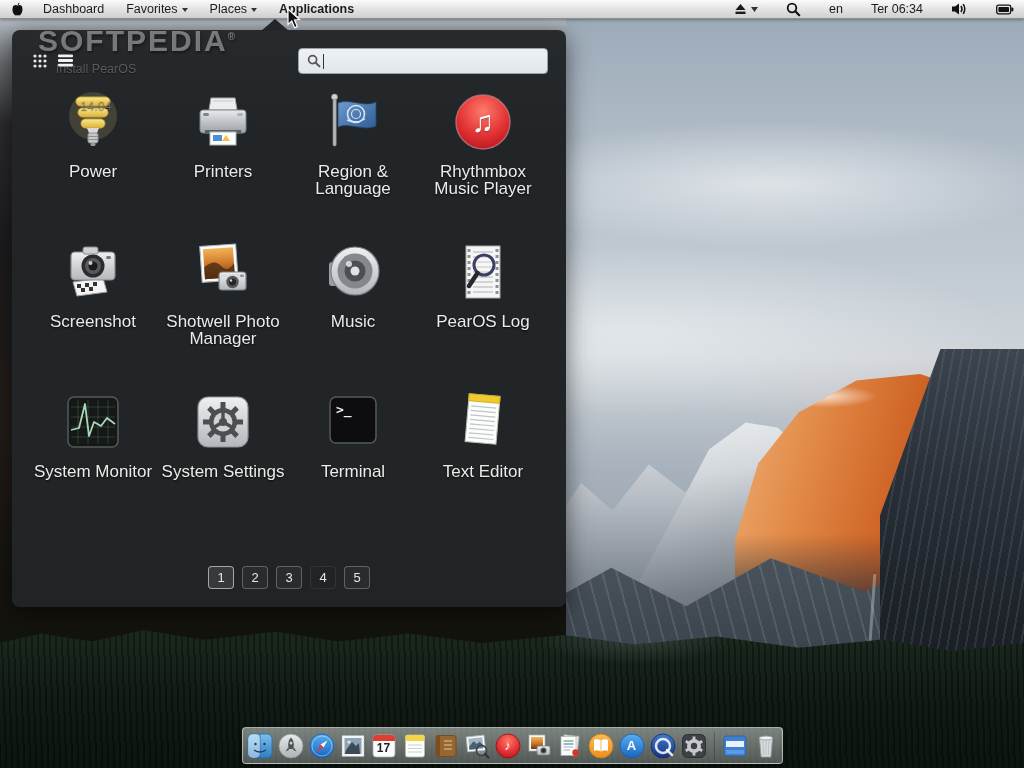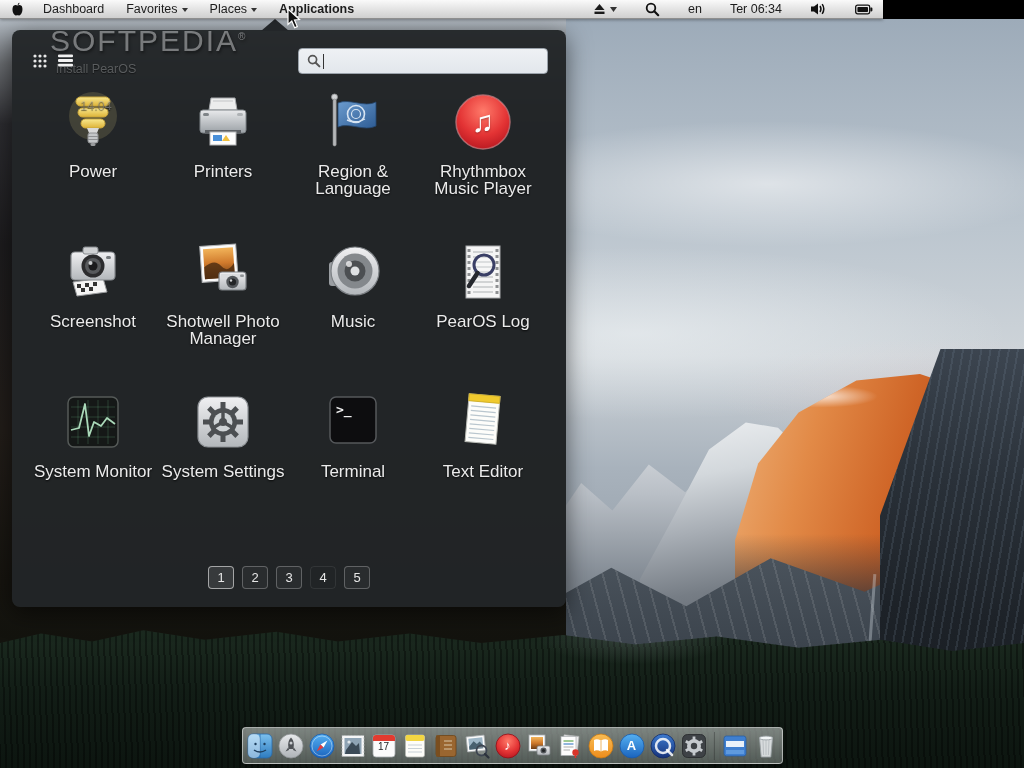--- a/index.html
+++ b/index.html
@@ -52,21 +52,21 @@
   }
   .wp-forest { left:0; top:608px; width:1024px; height:160px;
     background:
       radial-gradient(ellipse 140px 40px at 62% 6%, rgba(150,162,166,0.22), transparent 70%),
       repeating-linear-gradient(88deg, rgba(0,0,0,0.35) 0 2px, transparent 2px 6px),
       linear-gradient(180deg,#1c2b20 0%,#121d16 40%,#0b130e 100%);
     clip-path:polygon(0 10%,4% 4%,9% 9%,14% 2%,20% 8%,27% 3%,33% 9%,40% 4%,47% 10%,55% 5%,62% 11%,70% 6%,78% 13%,86% 8%,93% 15%,100% 10%,100% 100%,0 100%);
   }
 
   
-  #menubar { position:absolute; left:0; top:0; width:883px; height:19px; z-index:60;
+  #menubar { position:absolute; left:0; top:0; width:1024px; height:19px; z-index:60;
     background:linear-gradient(180deg,#fafafa 0%,#e6e6e6 45%,#cfcfcf 100%);
     border-bottom:1px solid #8e8e8e; box-shadow:0 1px 3px rgba(0,0,0,0.35);
     display:flex; align-items:center; font-size:12.5px; color:#1c1c1c; }
   .mb-left { display:flex; align-items:center; height:100%; }
   .mi { padding:0 11px; height:100%; display:flex; align-items:center; gap:4px; cursor:default; }
   .mi.bold { font-weight:bold; }
   .dd-arrow { width:0; height:0; border-left:3.5px solid transparent; border-right:3.5px solid transparent; border-top:4px solid #333; margin-top:1px; }
   .mb-right { margin-left:auto; display:flex; align-items:center; gap:28px; padding-right:10px; height:100%; }
   .mb-right .txt { color:#1c1c1c; }
   .apple { padding:0 8px 0 11px; display:flex; align-items:center; }
@@ -96,39 +96,39 @@
     text-shadow:0 1px 2px rgba(0,0,0,0.85); }
 
   .pagination { position:absolute; left:0; bottom:18px; width:100%; display:flex; justify-content:center; gap:8px; }
   .page-btn { min-width:26px; height:23px; border-radius:4px; border:1px solid rgba(255,255,255,0.26);
     background:rgba(255,255,255,0.04); color:#e6e6e6; font-size:13px; display:flex; align-items:center;
     justify-content:center; cursor:pointer; }
   .page-btn.active { border-color:rgba(255,255,255,0.55); background:rgba(255,255,255,0.10); }
   .page-btn.flat { border-color:rgba(255,255,255,0.08); background:transparent; }
 
   
-  #watermark { position:absolute; left:50px; top:24px; z-index:40; font-size:30px; font-weight:normal;
+  #watermark { position:absolute; left:38px; top:24px; z-index:40; font-size:30px; font-weight:bold;
     letter-spacing:2px; color:rgba(195,197,199,0.55); text-shadow:1px 2px 3px rgba(0,0,0,0.45); pointer-events:none;text-align:right; }
   #watermark sup { font-size:10px; }
   #desktop-icon-label { position:absolute; left:34px; top:62px; width:124px; z-index:30; text-align:center;
     font-size:12.5px; line-height:15px; color:rgba(178,180,182,0.40); text-shadow:0 1px 1px rgba(0,0,0,0.5); }
   #desktop-icon-label .l2 { margin-top:22px; }
   #cursor { position:absolute; left:287px; top:8px; z-index:100; pointer-events:none; }
 
   
   #dock { position:absolute; left:242px; bottom:4px; width:541px; height:37px; z-index:20;
     background:linear-gradient(180deg,rgba(216,222,219,0.55),rgba(168,177,173,0.45));
     border:1px solid rgba(255,255,255,0.5); border-radius:4px; box-shadow:0 2px 6px rgba(0,0,0,0.45);
     display:flex; align-items:center; justify-content:center; gap:3px; padding:3px 5px; }
   .dock-item { width:28px; height:28px; position:relative; cursor:pointer; flex:0 0 auto; }
   .dock-item svg { display:block; }
   .dock-letter { position:absolute; inset:0; display:flex; align-items:center; justify-content:center;
     color:#fff; font-weight:bold; font-size:13px; pointer-events:none; }
   .dock-sep { width:1px; height:28px; background:rgba(40,45,42,0.35); margin:0 3px; flex:0 0 auto; }
-  .cal-day { position:absolute; left:0; right:0; top:9px; text-align:center; font-size:10px; font-weight:normal;
+  .cal-day { position:absolute; left:0; right:0; top:9px; text-align:center; font-size:12px; font-weight:bold;
     color:#222; pointer-events:none; }
 </style>
 </head>
 <body>
 
 <svg width="0" height="0" style="position:absolute">
   <defs>
     <linearGradient id="gSilver" x1="0" y1="0" x2="0" y2="1">
         <stop offset="0" stop-color="#f0f0f2"></stop>
         <stop offset="1" stop-color="#b3b7bb"></stop>

